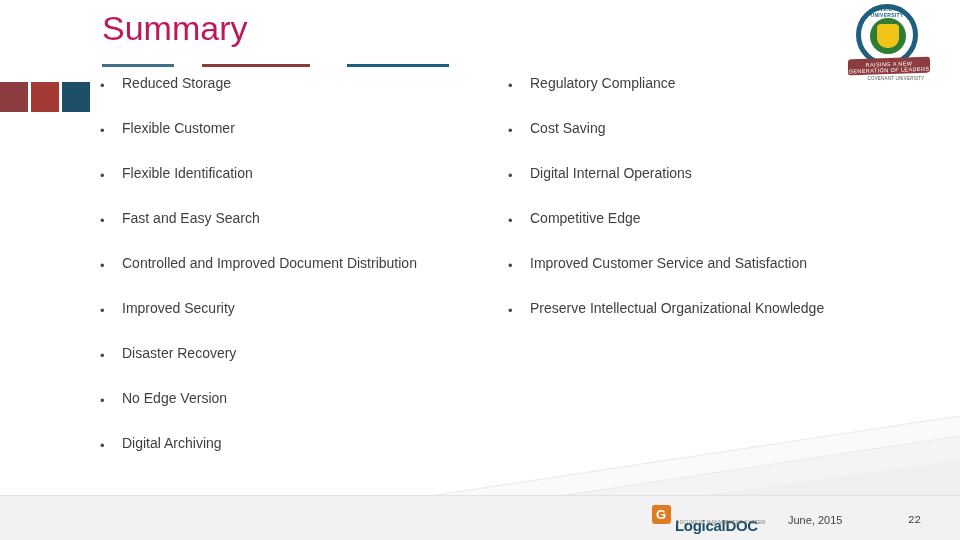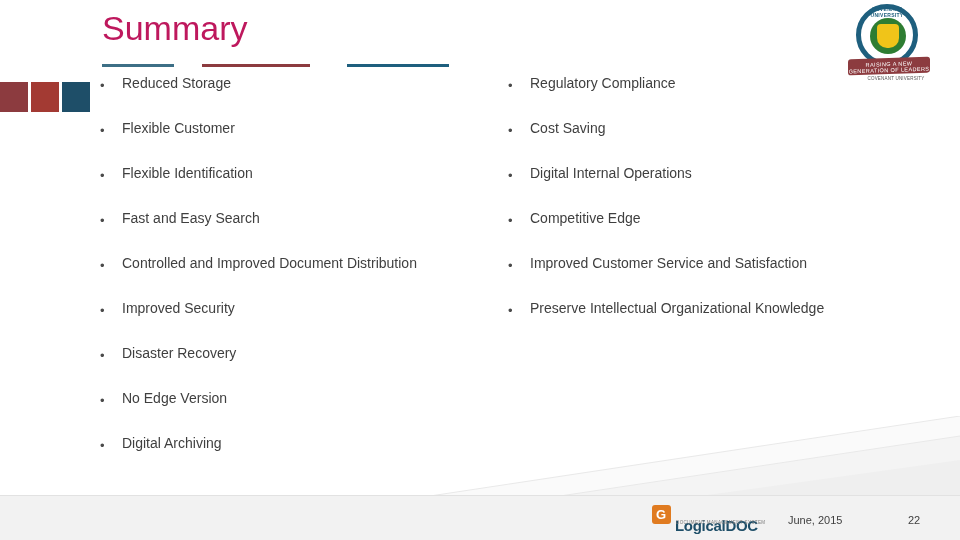--- a/index.html
+++ b/index.html
@@ -132,20 +132,21 @@
     bottom: 14px;
     font-size: 11px;
     color: #3f3f3f;
   }
   .footer-page {
     position: absolute;
     left: 908px;
     bottom: 14px;
     font-size: 11px;
     color: #3f3f3f;
+    font-family: Liberation Mono, monospace;
   }
 
   
   .wdl-logo {
     position: absolute;
     left: 652px;
     bottom: 44px;
     width: 110px;
     height: 26px;
   }

